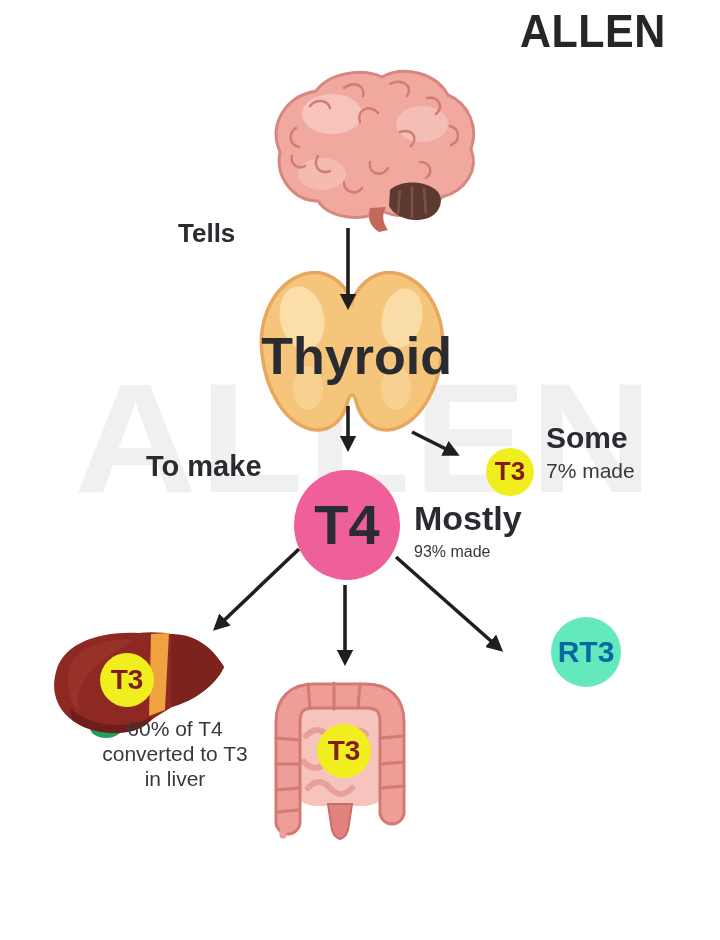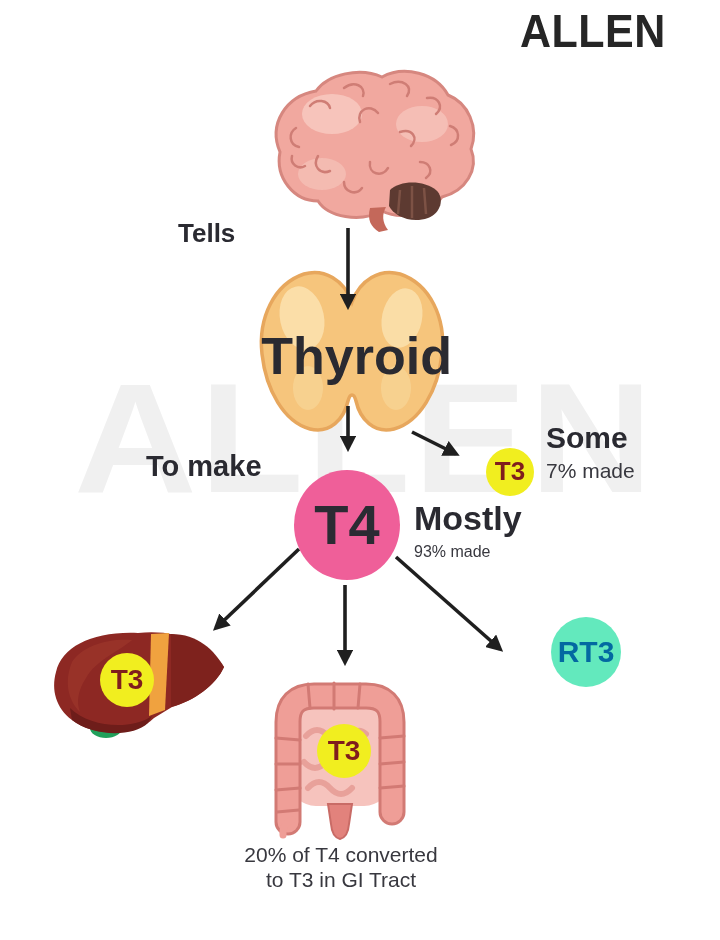--- a/index.html
+++ b/index.html
@@ -146,20 +146,21 @@
     <div class="note-sub">93% made</div>
   </div>
 
   <div class="circle t3c some-t3" style="background: rgb(241, 238, 31);">T3</div>
   <div class="note some-note">
     <div class="note-title">Some</div>
     <div class="note-sub">7% made</div>
   </div>
 
   <div class="circle t3c liver-t3" style="background: rgb(241, 238, 31);">T3</div>
+  <div class="caption liver-caption">60% of T4
+converted to T3
+in liver</div>
 
   <div class="circle t3c gi-t3" style="background: rgb(241, 238, 31);">T3</div>
-  <div class="caption gi-caption">20% of T4 converted
-to T3 in GI Tract</div>
 
   <div class="circle rt3c" style="background: rgb(99, 233, 189);">RT3</div>
 
 </div>
 
 </body></html>

